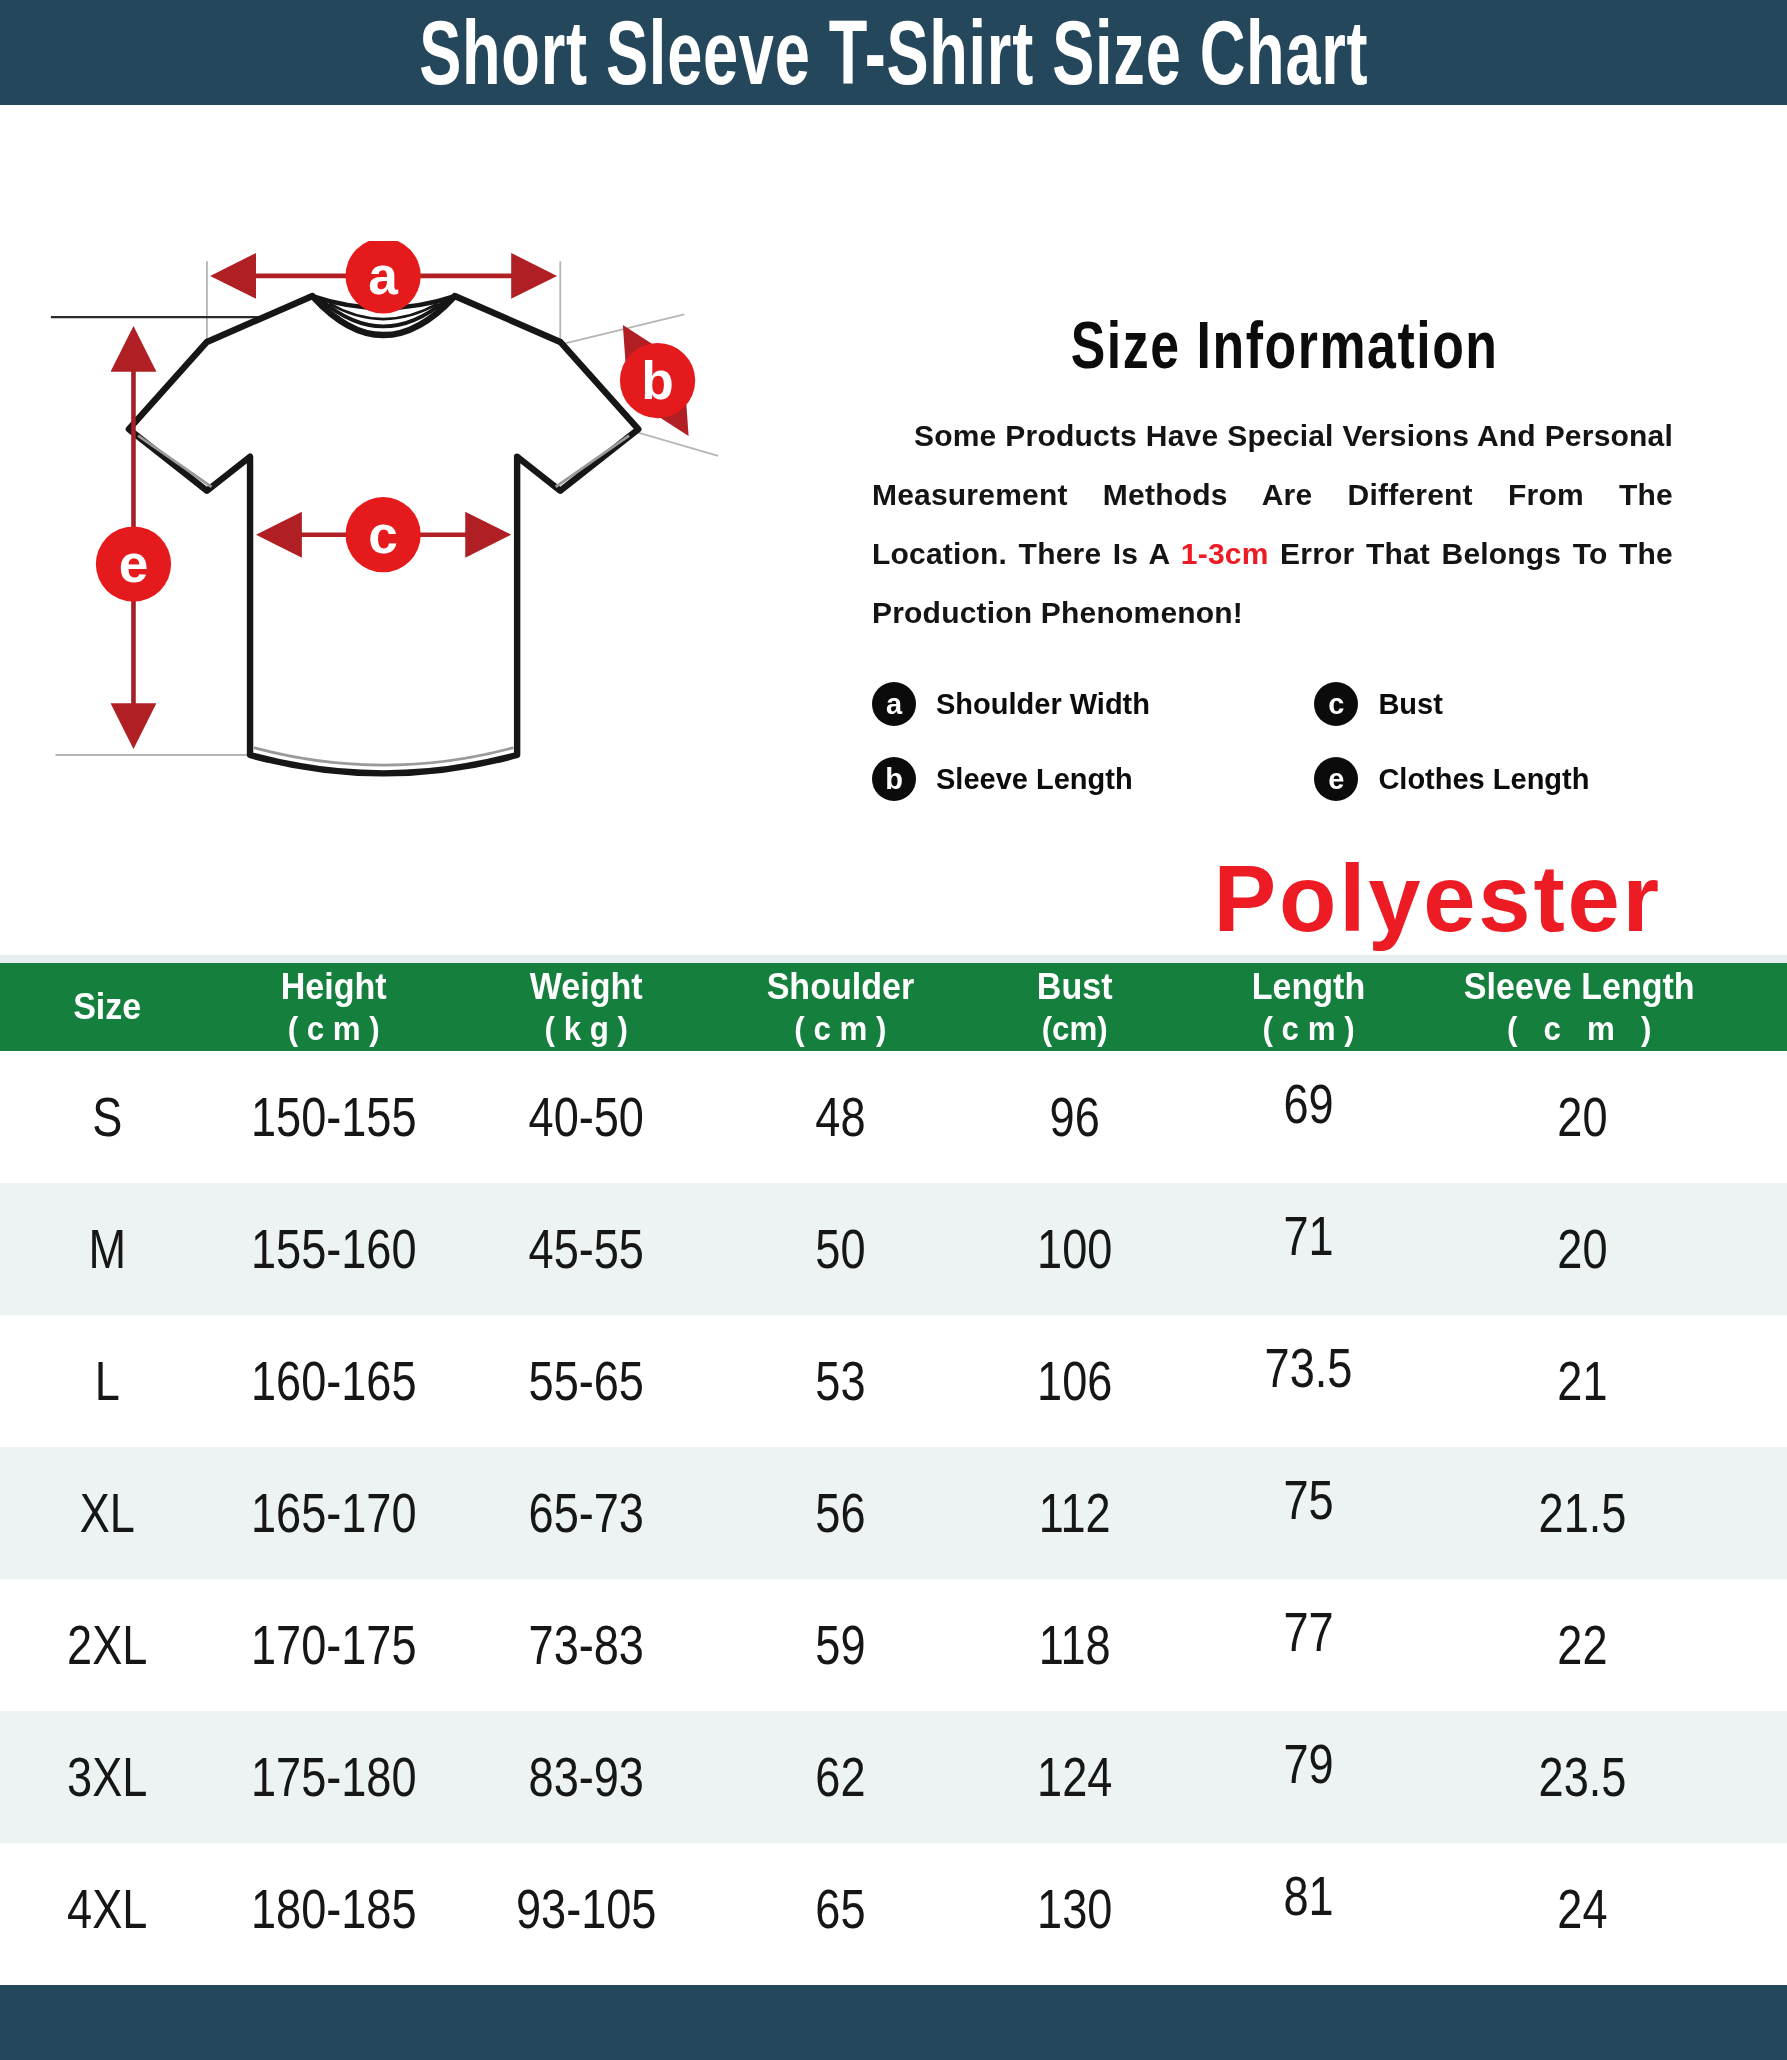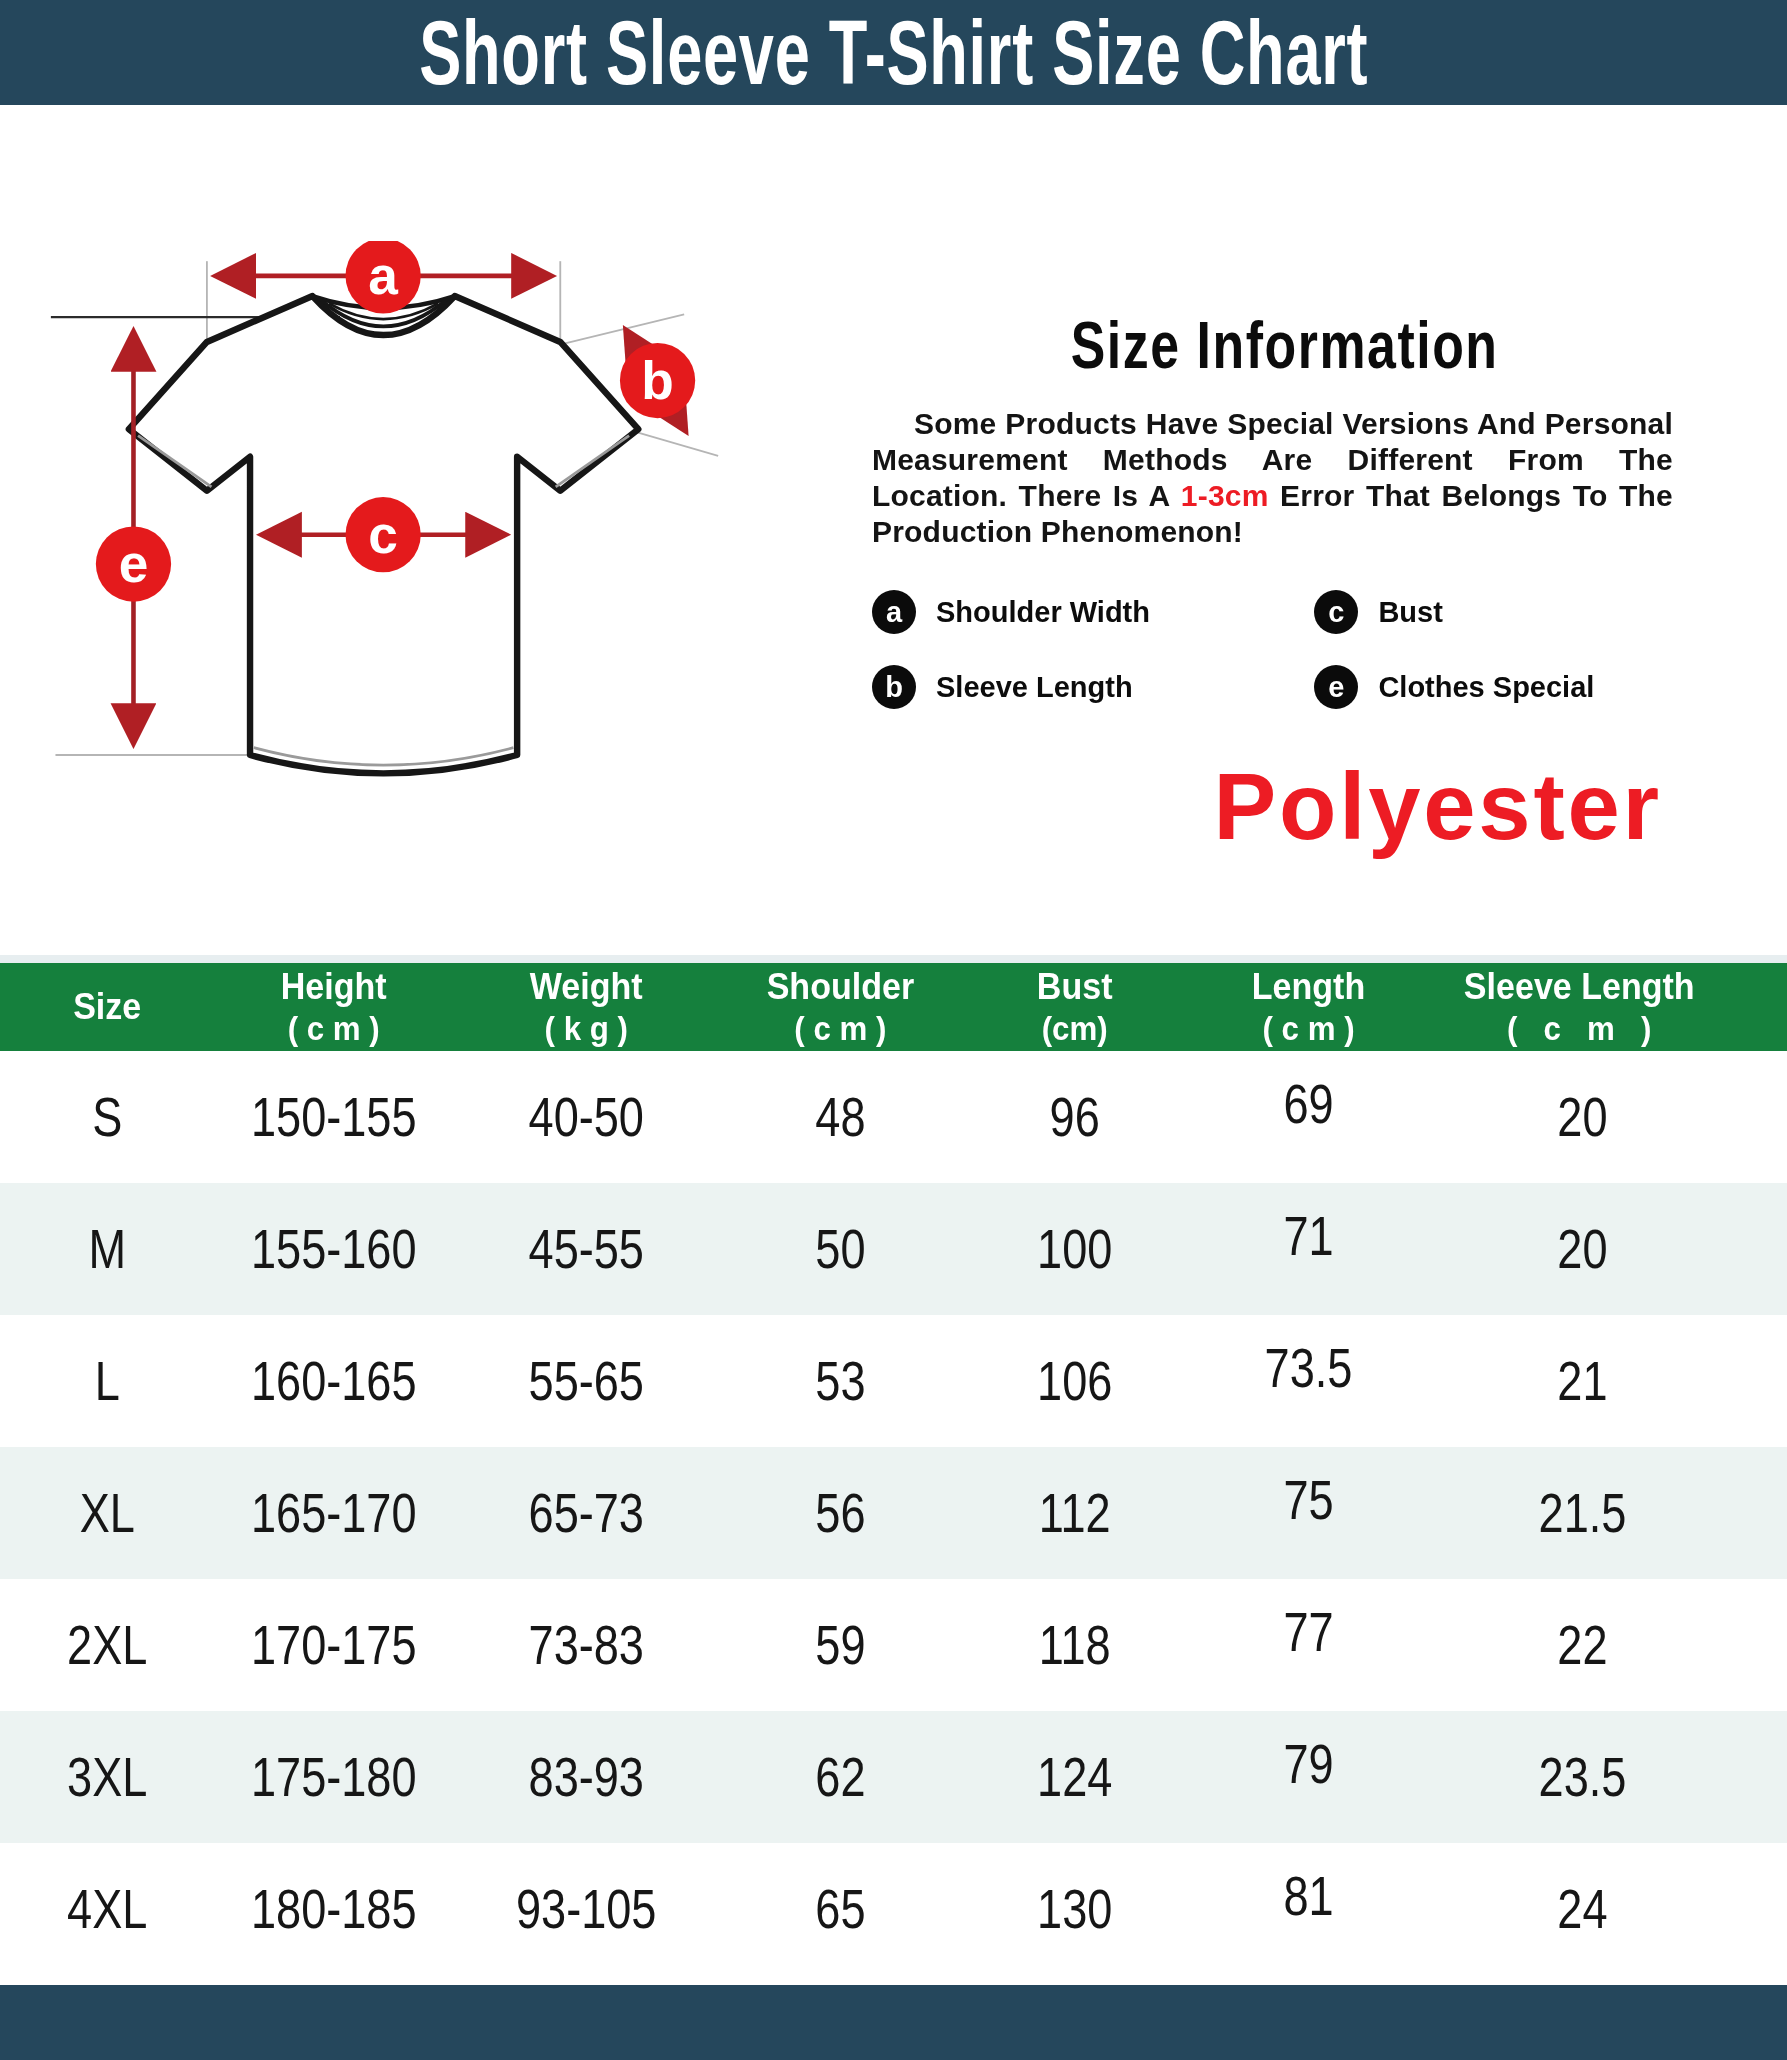--- a/index.html
+++ b/index.html
@@ -36,21 +36,21 @@
   .info {
     position:absolute; left:872px; top:310px; width:826px;
   }
   .info h2 {
     margin:0 0 26px 0; text-align:center; font-size:61px; font-weight:700;
     color:#0c0c0c; white-space:nowrap;
   }
   .info h2 span { display:inline-block; transform:scale(0.85,1.08); letter-spacing:1.8px; }
   .info p {
     margin:0; width:801px; font-size:30px; font-weight:700; color:#141414;
-    line-height:36px; text-align:justify; text-indent:42px; letter-spacing:0.2px;
+    line-height:59px; text-align:justify; text-indent:42px; letter-spacing:0.2px;
   }
   .info p .hl { color:#ed1c24; }
 
   .legend {
     margin-top:40px; display:grid; grid-template-columns:56% 44%; row-gap:31px; width:790px;
   }
   .legend-item { display:flex; align-items:center; gap:20px; }
   .legend-badge {
     width:44px; height:44px; border-radius:50%; background:#0b0b0b; color:#fff;
     font-size:29px; font-weight:700; display:flex; align-items:center; justify-content:center;
@@ -155,21 +155,21 @@
       <div class="legend-item">
         <span class="legend-badge">c</span>
         <span class="legend-label">Bust</span>
       </div>
       <div class="legend-item">
         <span class="legend-badge">b</span>
         <span class="legend-label">Sleeve Length</span>
       </div>
       <div class="legend-item">
         <span class="legend-badge">e</span>
-        <span class="legend-label">Clothes Special</span>
+        <span class="legend-label">Clothes Length</span>
       </div>
     </div>
 
     <div class="material">Polyester</div>
   </section>
 
   <section class="size-table">
     <div class="thead">
       <div class="th">
           <span class="th-label">Size</span>

